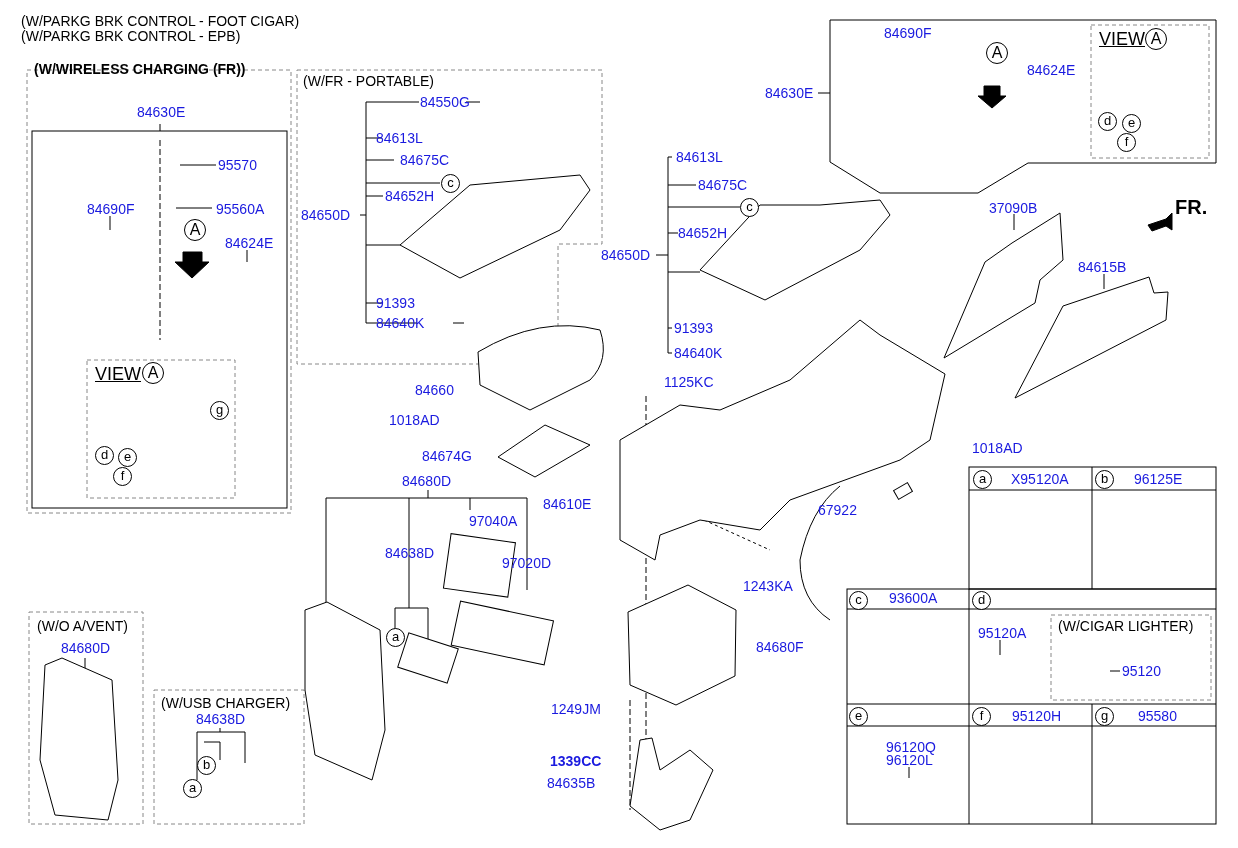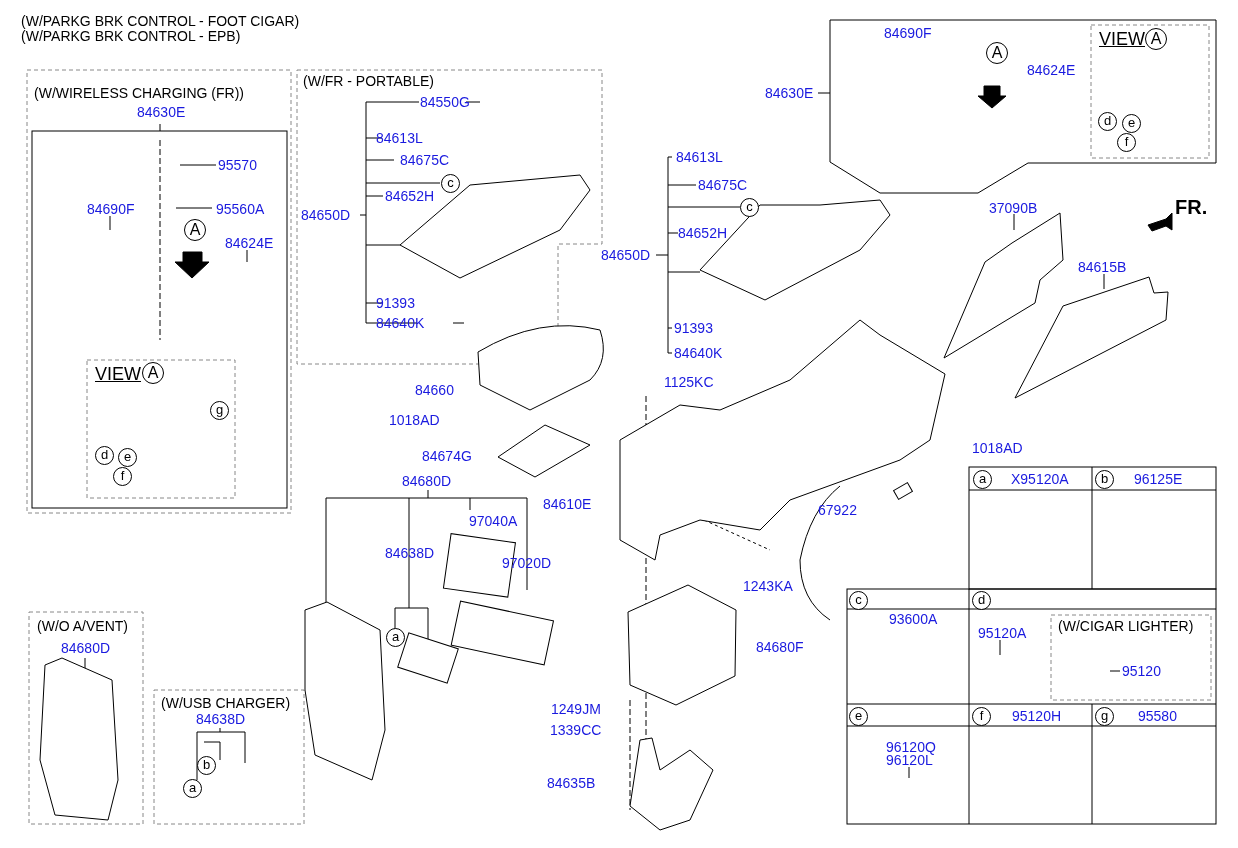--- a/index.html
+++ b/index.html
@@ -122,21 +122,21 @@
     </g>
     <line x1="1000" y1="640" x2="1000" y2="655"></line>
     <line x1="1110" y1="671" x2="1120" y2="671"></line>
     <line x1="909" y1="767" x2="909" y2="778"></line>
   </g>
 </svg>
 
 <div class="t note" style="left:21px;top:14px;">(W/PARKG BRK CONTROL - FOOT CIGAR)</div>
 <div class="t note" style="left:21px;top:29px;">(W/PARKG BRK CONTROL - EPB)</div>
 
-<div class="t note" style="left:34px;top:86px;">(W/WIRELESS CHARGING (FR))</div>
+<div class="t note" style="left:34px;top:62px;font-weight:bold;">(W/WIRELESS CHARGING (FR))</div>
 <div class="t pn" style="left:137px;top:105px;">84630E</div>
 <div class="t pn" style="left:218px;top:158px;">95570</div>
 <div class="t pn" style="left:216px;top:202px;">95560A</div>
 <div class="t pn" style="left:87px;top:202px;">84690F</div>
 <div class="t pn" style="left:225px;top:236px;">84624E</div>
 <div class="circ big" style="left:184px;top:219px;">A</div>
 <div class="t view" style="left:95px;top:365px;">VIEW</div>
 <div class="circ big" style="left:142px;top:362px;">A</div>
 <div class="circ" style="left:95px;top:446px;">d</div>
 <div class="circ" style="left:118px;top:448px;">e</div>
@@ -186,37 +186,37 @@
 <div class="t pn" style="left:818px;top:503px;">67922</div>
 
 <div class="t pn" style="left:402px;top:474px;">84680D</div>
 <div class="t pn" style="left:446px;top:514px;margin-left:23px;">97040A</div>
 <div class="t pn" style="left:385px;top:546px;">84638D</div>
 <div class="t pn" style="left:502px;top:556px;">97020D</div>
 <div class="circ" style="left:386px;top:628px;">a</div>
 
 <div class="t pn" style="left:756px;top:640px;">84680F</div>
 <div class="t pn" style="left:551px;top:702px;">1249JM</div>
-<div class="t pn" style="left:550px;top:723px;">1339CC</div>
+<div class="t pn" style="left:550px;top:754px;font-weight:bold;">1339CC</div>
 <div class="t pn" style="left:547px;top:776px;">84635B</div>
 
 <div class="t note" style="left:37px;top:619px;">(W/O A/VENT)</div>
 <div class="t pn" style="left:61px;top:641px;">84680D</div>
 
 <div class="t note" style="left:161px;top:696px;">(W/USB CHARGER)</div>
 <div class="t pn" style="left:196px;top:712px;">84638D</div>
 <div class="circ" style="left:197px;top:756px;">b</div>
 <div class="circ" style="left:183px;top:779px;">a</div>
 
 <div class="circ" style="left:973px;top:470px;">a</div>
 <div class="t pn" style="left:1011px;top:472px;">X95120A</div>
 <div class="circ" style="left:1095px;top:470px;">b</div>
 <div class="t pn" style="left:1134px;top:472px;">96125E</div>
 <div class="circ" style="left:849px;top:591px;">c</div>
-<div class="t pn" style="left:889px;top:612px;text-align:center;">93600A</div>
+<div class="t pn" style="left:889px;top:591px;text-align:center;">93600A</div>
 <div class="circ" style="left:972px;top:591px;">d</div>
 <div class="t pn" style="left:978px;top:626px;">95120A</div>
 <div class="t note" style="left:1058px;top:619px;">(W/CIGAR LIGHTER)</div>
 <div class="t pn" style="left:1122px;top:664px;">95120</div>
 <div class="circ" style="left:849px;top:707px;">e</div>
 <div class="t pn" style="left:886px;top:740px;">96120Q</div>
 <div class="t pn" style="left:886px;top:753px;">96120L</div>
 <div class="circ" style="left:972px;top:707px;">f</div>
 <div class="t pn" style="left:1012px;top:709px;">95120H</div>
 <div class="circ" style="left:1095px;top:707px;">g</div>

